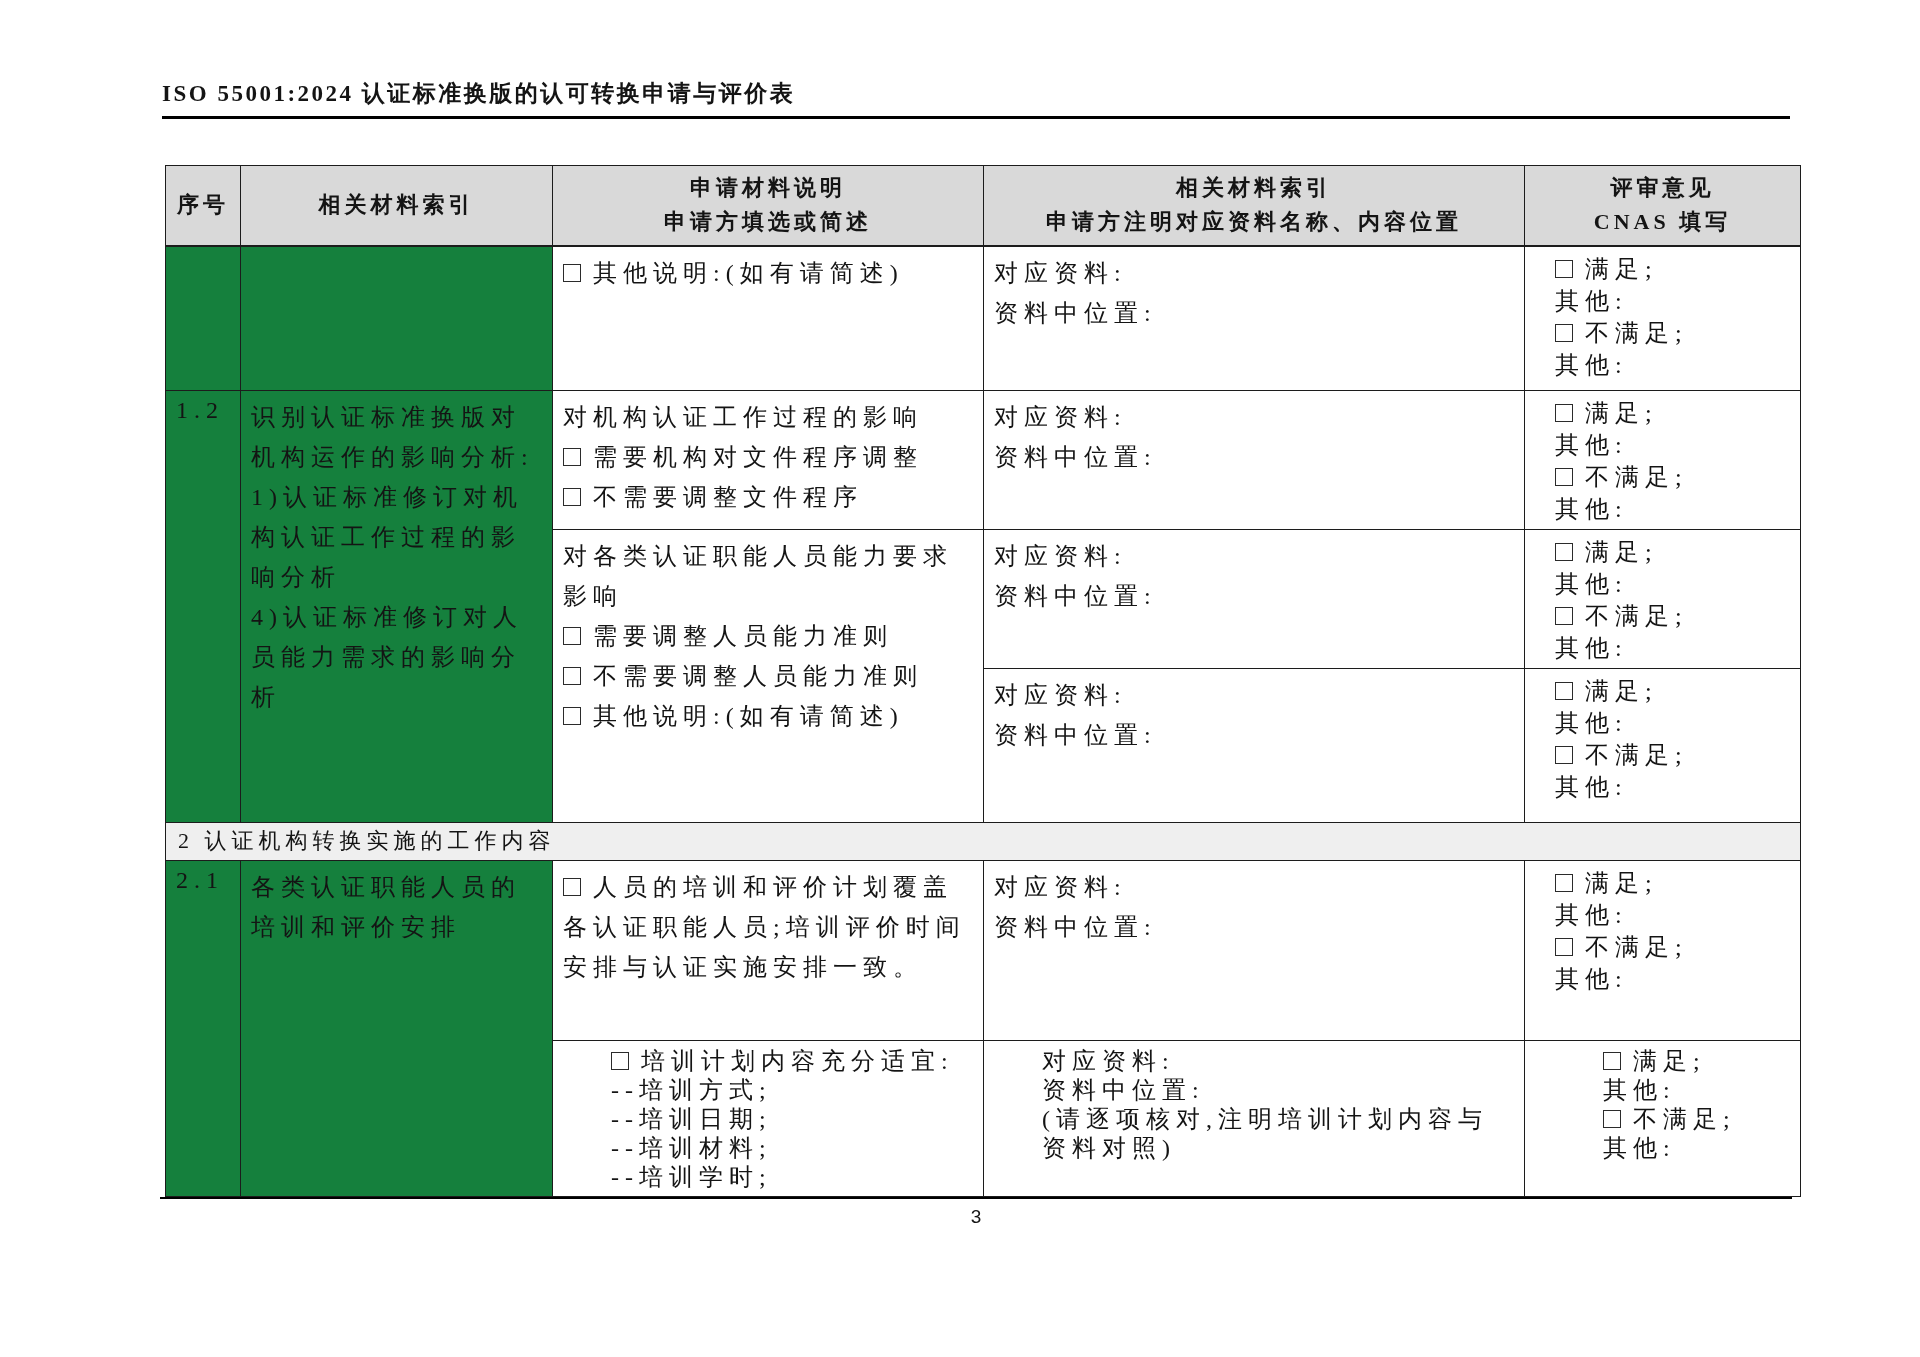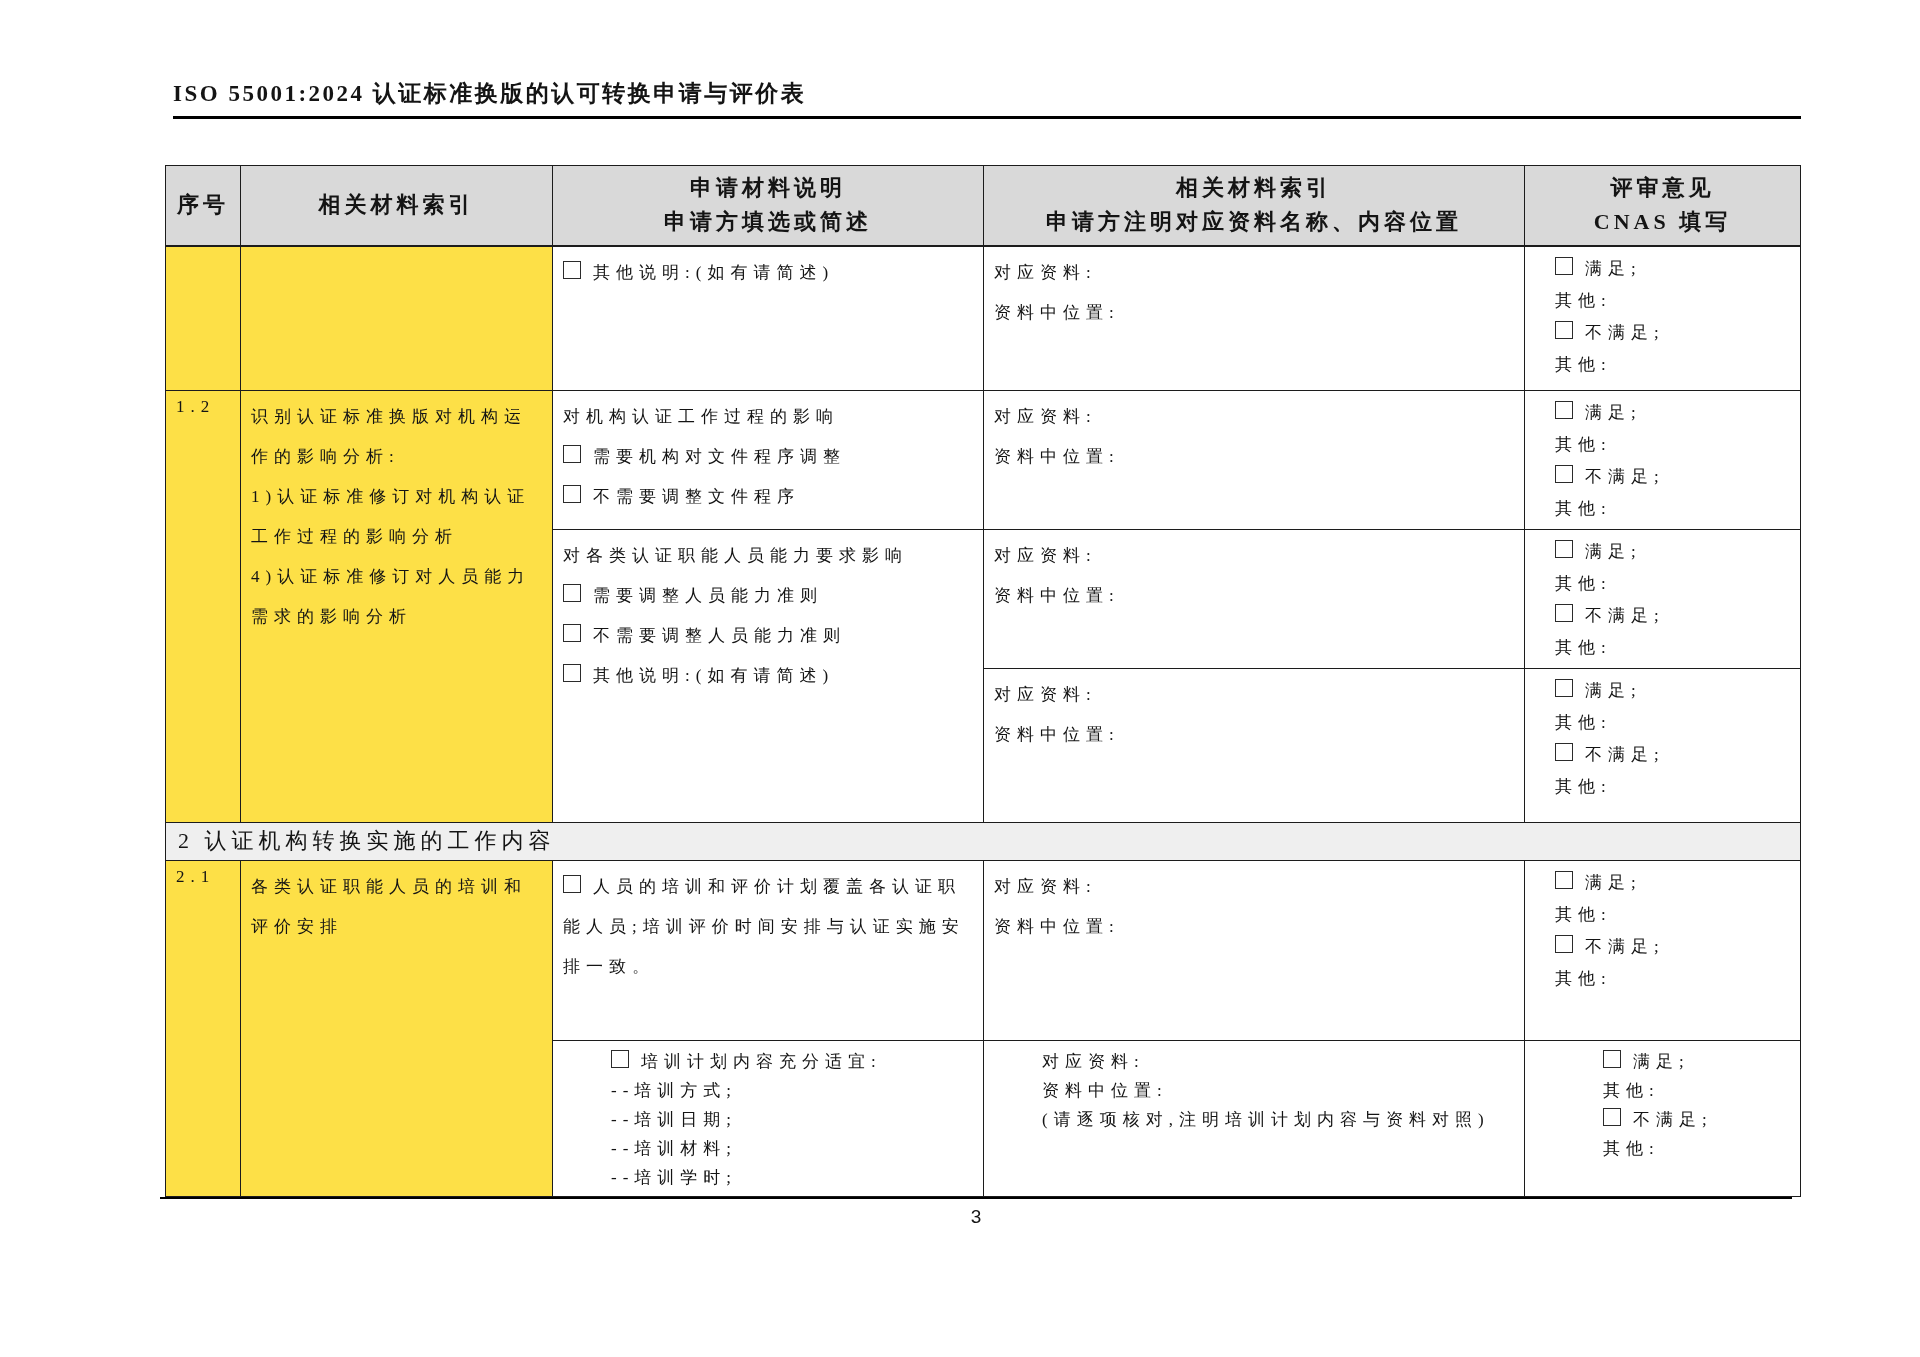--- a/index.html
+++ b/index.html
@@ -5,42 +5,42 @@
   html,body{margin:0;padding:0;}
   body{
     width:1920px;height:1357px;background:#ffffff;
     font-family:"Liberation Serif","DejaVu Serif",serif;color:#141414;
     overflow:hidden;
   }
   .page{position:relative;width:1920px;height:1357px;background:#fff;overflow:hidden;}
 
   
   .title{
-    position:absolute;left:173px;top:78px;width:1628px;
+    position:absolute;left:162px;top:78px;width:1628px;
     font-size:23px;font-weight:bold;letter-spacing:2.5px;
     padding-bottom:7px;border-bottom:3px solid #000;
     white-space:nowrap;
   }
 
   
   table.main{
     position:absolute;left:165px;top:165px;width:1635px;
     border-collapse:collapse;table-layout:fixed;z-index:1;
   }
   table.main td{
     border:1.6px solid #1c1c1c;vertical-align:top;
-    padding:6px 10px 4px 10px;font-size:17px;letter-spacing:6px;
+    padding:6px 10px 4px 10px;font-size:24px;letter-spacing:6px;
     overflow:hidden;
   }
   tr.hd td{
     background:#d9d9d9;text-align:center;vertical-align:middle;
     font-weight:bold;font-size:22px;letter-spacing:4px;
     line-height:34px;padding:4px 4px;border-bottom-width:2.2px;
   }
-  td.g{background:#fde047;}
+  td.g{background:#15803d;}
   tr.sec td{
     background:#efefef;font-size:22px;letter-spacing:5px;
     padding:3px 10px 3px 12px;line-height:30px;margin-left:48px;
   }
   td.seqcell{padding-left:12px;letter-spacing:1px;}
   .fline{line-height:40px;}
   td.rv .fline{line-height:32px;padding-left:20px;}
   tr.tight td .fline{line-height:29px;margin-left:48px;}
   td.rv{padding-top:7px;}
   .cbx{

